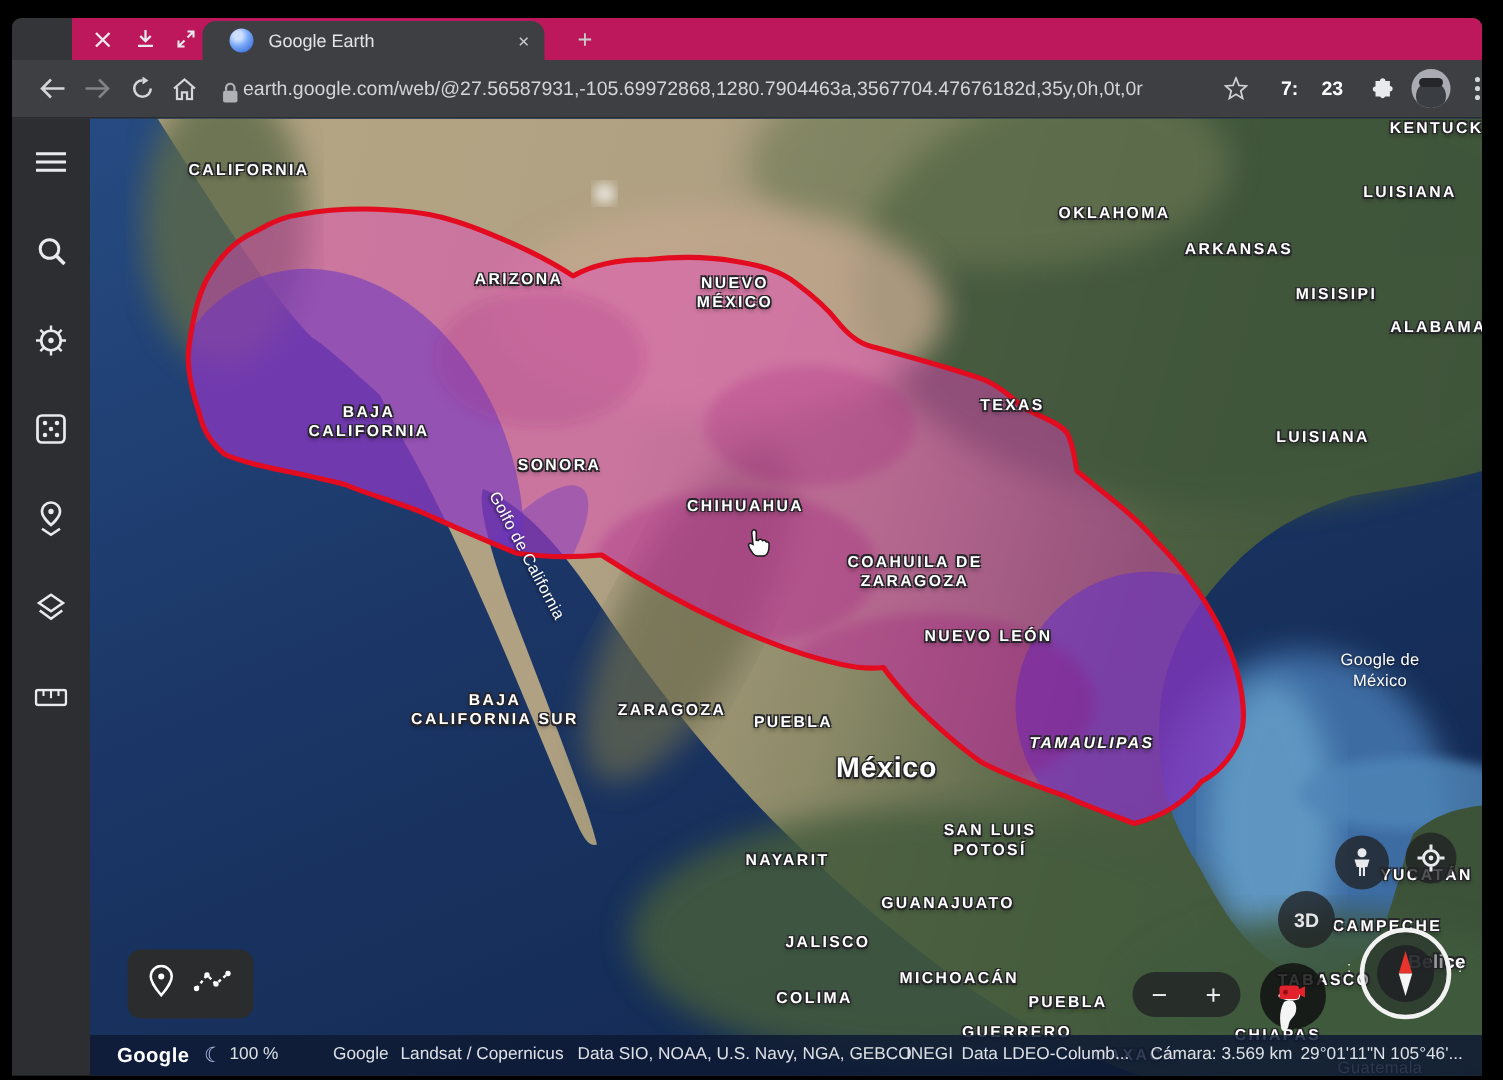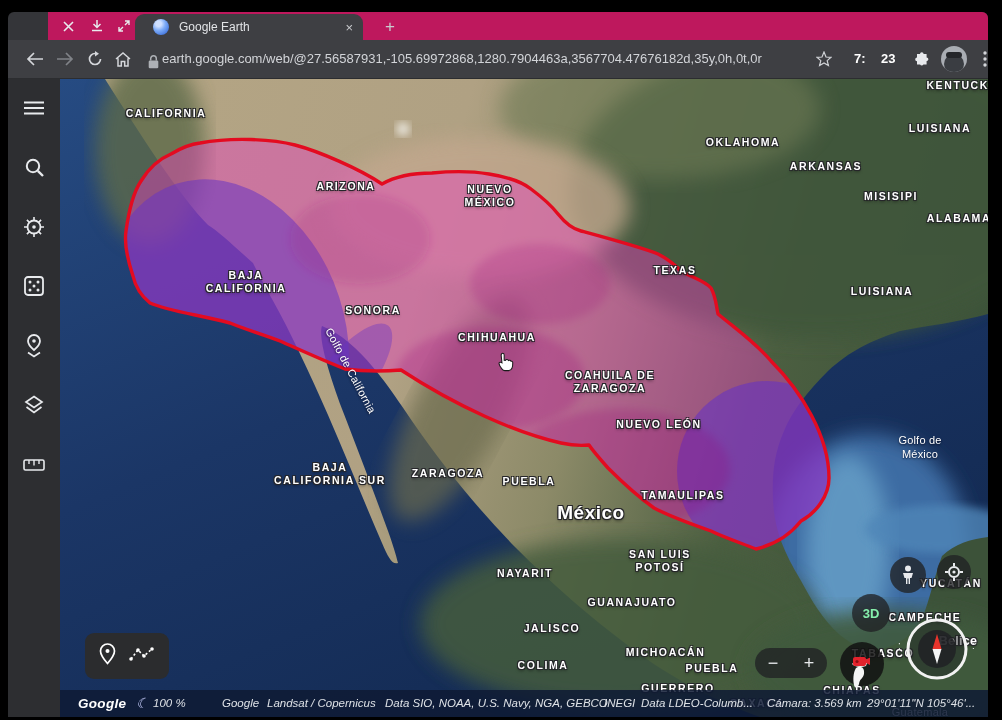--- a/index.html
+++ b/index.html
@@ -38,33 +38,33 @@
     letter-spacing:1.6px;white-space:pre-line;text-align:center;line-height:1.25;
     text-shadow:-1px -1px 0 #26262a,1px -1px 0 #26262a,-1px 1px 0 #26262a,1px 1px 0 #26262a,0 2px 3px rgba(0,0,0,.5);}
   .maplabel.big{font-size:19px;letter-spacing:.5px;}
   .maplabel.water{font-weight:normal;letter-spacing:.2px;font-size:11px;
     text-shadow:0 1px 2px rgba(0,0,20,.8);}
   .maplabel.country{font-weight:bold;letter-spacing:.3px;font-size:12.5px;}
   .maplabel.dim{font-weight:normal;letter-spacing:.3px;font-size:11px;color:#d8dade;
     text-shadow:0 1px 2px rgba(0,0,0,.7);}
   
   .circlebtn{position:absolute;border-radius:50%;background:rgba(32,33,36,.78);
-    display:flex;align-items:center;justify-content:center;color:#86efac;z-index:6;}
+    display:flex;align-items:center;justify-content:center;color:#e5e5e5;z-index:6;}
   #drawtools{position:absolute;left:25px;top:554px;width:84px;height:46px;background:#2b2c2e;
     border-radius:9px;display:flex;align-items:center;justify-content:space-evenly;z-index:6;}
   #zoompill{position:absolute;left:695px;top:569px;width:72px;height:30px;border-radius:15px;
     background:rgba(32,33,36,.78);display:flex;align-items:center;z-index:6;}
   .zbtn{flex:1;text-align:center;color:#e8eaed;font-size:18px;line-height:30px;}
   #compass{position:absolute;left:845px;top:538px;width:64px;height:64px;z-index:6;}
   .chandle{position:absolute;top:564px;color:#e8eaed;font-size:10px;z-index:6;letter-spacing:0;line-height:6px;text-align:center;}
   #recwidget{position:absolute;left:778px;top:563px;width:48px;height:48px;z-index:6;}
   
   #statusbar{position:absolute;left:0;bottom:0;width:928px;height:27px;background:rgba(14,26,52,.85);
     z-index:7;color:#dde1e6;font-size:11.5px;}
-  #statusbar span{position:absolute;top:0;height:27px;line-height:27px;white-space:nowrap;font-style:italic;}
+  #statusbar span{position:absolute;top:0;height:27px;line-height:27px;white-space:nowrap;}
   #sb-logo{font-weight:bold;font-size:13.5px;color:#fff;letter-spacing:.3px;}
   #sb-moon{color:#b9c0ee;font-size:14px;}
   #cursor{position:absolute;left:437px;top:273px;z-index:8;pointer-events:none;}
 </style>
 </head>
 <body>
 <div id="stage">
 
 <div id="win">
 
@@ -282,37 +282,37 @@
 CALIFORNIA</span>
             <span class="maplabel" style="left: 313px; top: 232px;">SONORA</span>
             <span class="maplabel" style="left: 437px; top: 259px;">CHIHUAHUA</span>
             <span class="maplabel" style="left: 550px; top: 303px;">COAHUILA DE
 ZARAGOZA</span>
             <span class="maplabel" style="left: 599px; top: 346px;">NUEVO LEÓN</span>
             <span class="maplabel" style="left: 270px; top: 395px;">BAJA
 CALIFORNIA SUR</span>
             <span class="maplabel" style="left: 388px; top: 395px;">ZARAGOZA</span>
             <span class="maplabel" style="left: 469px; top: 403px;">PUEBLA</span>
-            <span class="maplabel" style="left: 623px; top: 417px;">TAMAULIPAS</span>
+            <span class="maplabel" style="left: 668px; top: 417px; font-style: italic;">TAMAULIPAS</span>
             <span class="maplabel big" style="left: 531px; top: 434px;">México</span>
             <span class="maplabel" style="left: 600px; top: 482px;">SAN LUIS
 POTOSÍ</span>
             <span class="maplabel" style="left: 465px; top: 495px;">NAYARIT</span>
             <span class="maplabel" style="left: 572px; top: 524px;">GUANAJUATO</span>
             <span class="maplabel" style="left: 492px; top: 550px;">JALISCO</span>
-            <span class="maplabel" style="left: 592px; top: 574px; padding-left: 27px;">MICHOACÁN</span>
+            <span class="maplabel" style="left: 566px; top: 574px; padding-left: 27px;">MICHOACÁN</span>
             <span class="maplabel" style="left: 483px; top: 587px;">COLIMA</span>
             <span class="maplabel" style="left: 652px; top: 590px;">PUEBLA</span>
             <span class="maplabel" style="left: 618px; top: 610px;">GUERRERO</span>
             <span class="maplabel" style="left: 792px; top: 612px;">CHIAPAS</span>
             <span class="maplabel" style="left: 697px; top: 625px;">OAXACA</span>
             <span class="maplabel" style="left: 891px; top: 505px;">YUCATÁN</span>
             <span class="maplabel" style="left: 865px; top: 539px;">CAMPECHE</span>
             <span class="maplabel" style="left: 823px; top: 575px;">TABASCO</span>
-            <span class="maplabel water" style="left: 860px; top: 369px;">Golfo de
+            <span class="maplabel water" style="left: 860px; top: 369px;">Google de
 México</span>
             <span class="maplabel water" style="left: 290px; top: 292px; transform: translate(-50%, -50%) rotate(62deg);">Golfo de California</span>
             <span class="maplabel country" style="left: 898px; top: 563px;">Belice</span>
             <span class="maplabel dim" style="left: 860px; top: 634px;">Guatemala</span>
           </div>
 
       <div id="cursor">
         <svg width="19" height="22" viewBox="0 0 16 19">
           <path d="M4.6,1 C5.5,1 6,1.6 6,2.5 L6,7.1 L7.1,7.2 C7.1,7.2 7.6,6.3 8.6,6.5 C9.4,6.7 9.6,7.3 9.6,7.3 C9.6,7.3 10.3,6.9 11,7.2 C11.7,7.5 11.8,8 11.8,8 C11.8,8 13.4,7.7 13.4,9.2 C13.4,10.7 13.3,12.6 12.8,13.8 C12.3,15 11.5,16.1 9.9,16.1 L6.6,16.1 C5.6,16.1 4.7,15.5 4,14.6 C3.3,13.7 1.8,11.4 1.6,10.2 C1.4,9 2.4,8.6 3.1,8.9 L4.1,9.4 L3.4,3.1 C3.4,2.2 3.7,1 4.6,1 Z" fill="#fff" stroke="#1a1a1a" stroke-width="0.9"></path>
         </svg>

